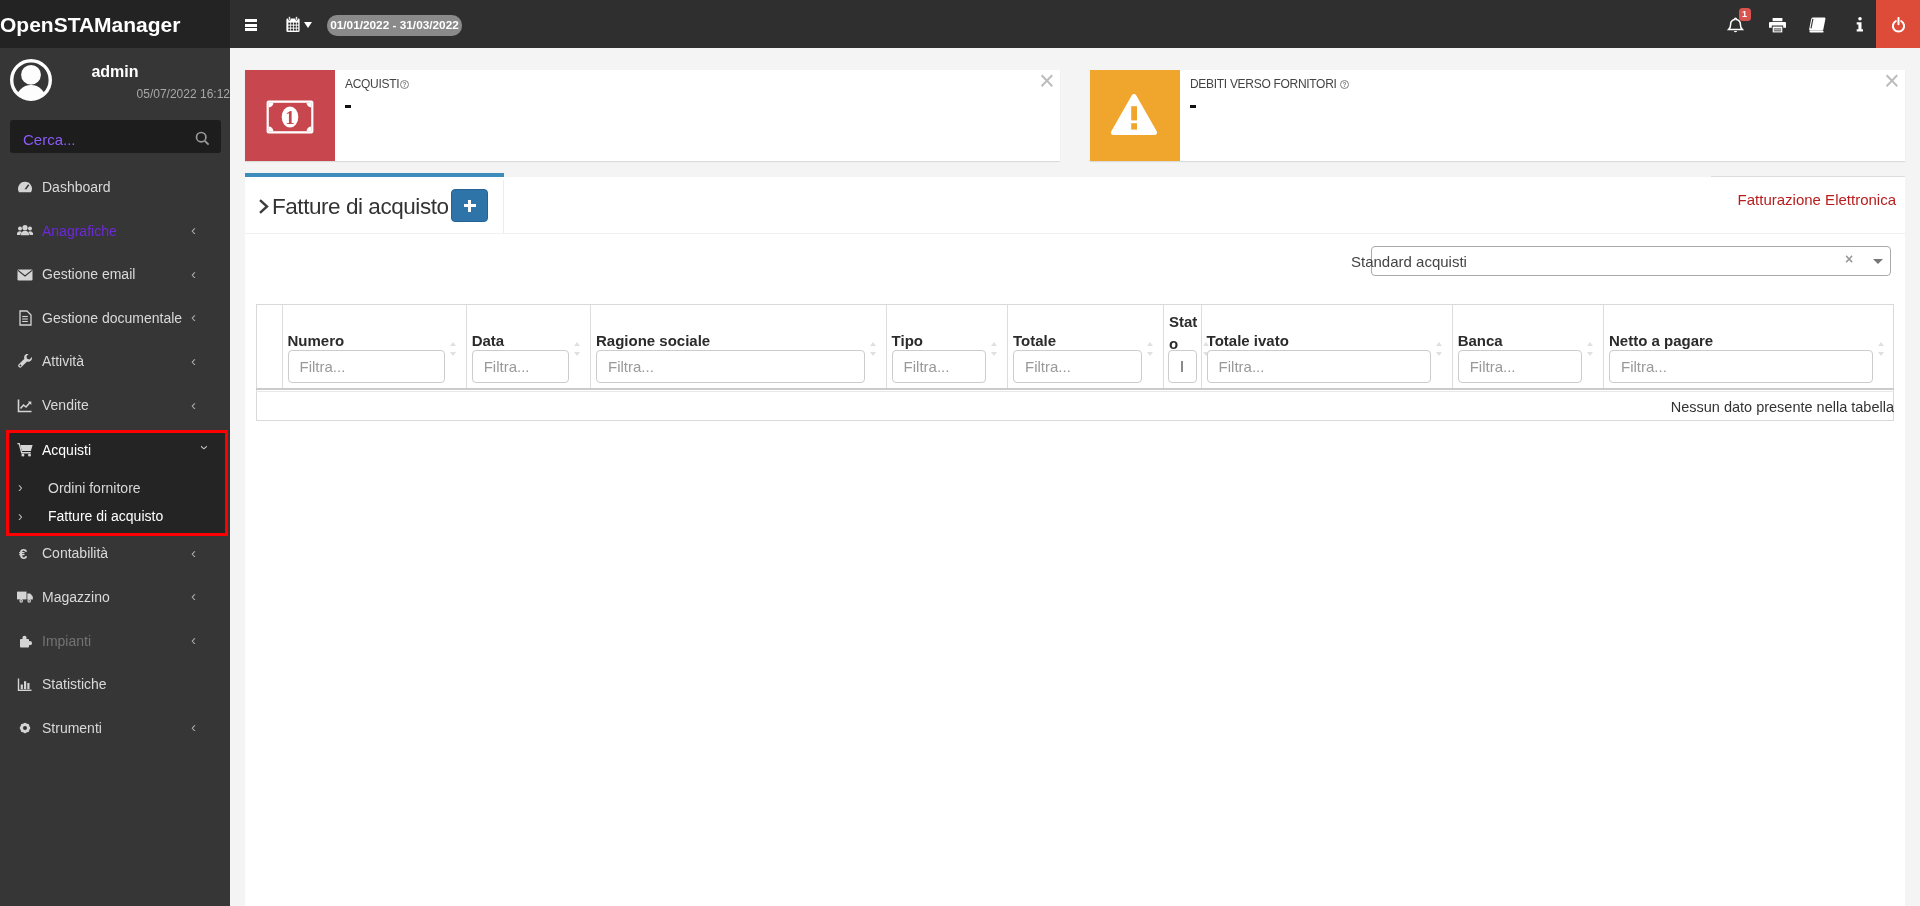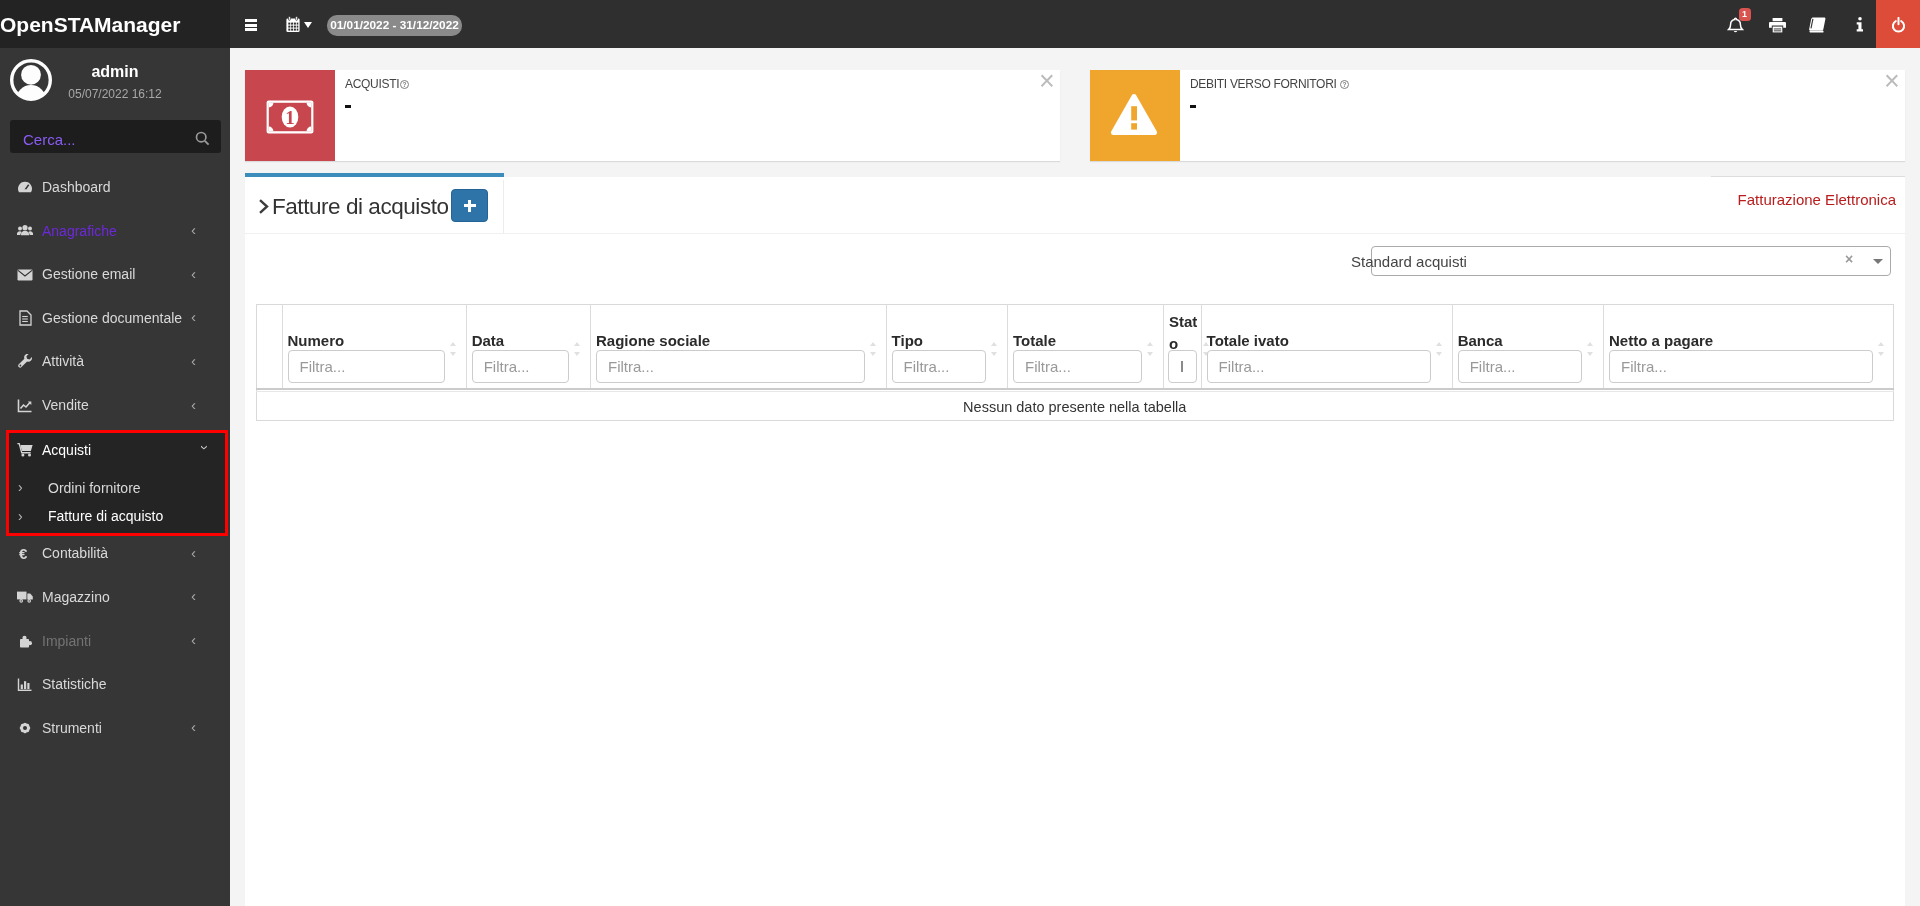--- a/index.html
+++ b/index.html
@@ -34,21 +34,21 @@
       <rect x="10.7" y="9.6" width="1.6" height="2"></rect>
 <rect x="2.3" y="12.6" width="2" height="2"></rect>
       <rect x="5.1" y="12.6" width="2" height="2"></rect>
       <rect x="7.9" y="12.6" width="2" height="2"></rect>
       <rect x="10.7" y="12.6" width="1.6" height="2"></rect>
 </g>
 </svg>
 
 <div class="a" style="left:303.5px;top:22px;width:0;height:0;border-left:4.5px solid transparent;border-right:4.5px solid transparent;border-top:6px solid #fff"></div>
 
-<div class="a" style="left:327px;top:15px;width:135px;height:21px;background:#8a8a8a;border-radius:10px;color:#fff;font-size:11.8px;font-weight:bold;text-align:center;line-height:21px;white-space:nowrap">01/01/2022 - 31/12/2022</div>
+<div class="a" style="left:327px;top:15px;width:135px;height:21px;background:#8a8a8a;border-radius:10px;color:#fff;font-size:11.8px;font-weight:bold;text-align:center;line-height:21px;white-space:nowrap">01/01/2022 - 31/03/2022</div>
 
 <svg class="a" style="left:1727px;top:17px" width="17" height="17" viewBox="0 0 17 17">
 <path d="M8.5 1.2c-.5 0-.9.4-.9.9v.5A5 5 0 0 0 3.6 7.5c0 3.2-1.3 4.3-2 5h13.8c-.7-.7-2-1.8-2-5a5 5 0 0 0-4-4.9v-.5c0-.5-.4-.9-.9-.9z" fill="none" stroke="#fff" stroke-width="1.5"></path>
 <path d="M6.8 14a1.8 1.8 0 0 0 3.4 0z" fill="#fff"></path>
 </svg>
 <div class="a" style="left:1738.5px;top:8px;width:12px;height:13px;background:#d9534f;border-radius:3.5px;color:#fff;font-size:9px;font-weight:bold;text-align:center;line-height:13px">1</div>
 
 <svg class="a" style="left:1769px;top:18px" width="17" height="15" viewBox="0 0 17 15">
 <rect x="3.6" y="0" width="9.8" height="3.2" fill="#fff"></rect>
 <path d="M1.2 4h14.6c.7 0 1.2.5 1.2 1.2v4.6h-2.8V7.6H2.8v2.2H0V5.2C0 4.5.5 4 1.2 4z" fill="#fff"></path>
@@ -81,21 +81,21 @@
 <defs>
       <clipPath id="avc">
         <circle cx="21" cy="21" r="19"></circle>
       </clipPath>
     </defs>
 <circle cx="21" cy="21" r="19.3" fill="none" stroke="#fdfdfd" stroke-width="3.4"></circle>
 <circle cx="21" cy="15.8" r="9.9" fill="#fdfdfd"></circle>
 <circle cx="21" cy="41" r="15" fill="#fdfdfd" clip-path="url(#avc)"></circle>
 </svg>
 <div class="a" style="left:0;top:63px;width:230px;color:#fff;font-size:16px;font-weight:bold;text-align:center">admin</div>
-<div class="a" style="left:0;top:87px;width:230px;color:#a8a8a8;font-size:12px;text-align:center">05/07/2022 16:12</div>
+<div class="a" style="left:0;top:87px;width:230px;color:#a8a8a8;font-size:12px;text-align:right">05/07/2022 16:12</div>
 
 <div class="a" style="left:10px;top:120px;width:211px;height:33px;background:#1d1d1d;border-radius:3px"></div>
 <div class="a" style="left:23px;top:131px;color:#8b5cf6;font-size:15px">Cerca...</div>
 <svg class="a" style="left:195px;top:131px" width="15" height="15" viewBox="0 0 15 15">
 <circle cx="6.2" cy="6.2" r="4.7" fill="none" stroke="#999" stroke-width="1.7"></circle>
 <path d="M9.8 9.8l3.8 3.8" stroke="#999" stroke-width="1.9"></path>
 </svg>
 
 <div id="menu">
     <svg class="a" style="left:17px;top:179.5px" width="16" height="16" viewBox="0 0 16 16">
@@ -303,14 +303,14 @@
     <div class="a" style="left:1451.7px;top:304px;width:1px;height:84px;background:#dcdcdc"></div>
     <div class="a" style="left:1457.7px;top:332px;font-size:15px;font-weight:bold;color:#2b2b2b">Banca</div>
     <input class="a" style="left: 1457.7px; top: 350px; width: 124.3px; height: 33px; border: 1px solid rgb(204, 204, 204); border-radius: 4px; padding-left: 11px; font-size: 15px; font-family: &quot;Liberation Sans&quot;, sans-serif;" placeholder="Filtra...">
     <div class="a" style="left:1587px;top:342px;width:0;height:0;border-left:3.5px solid transparent;border-right:3.5px solid transparent;border-bottom:4.5px solid #e0e0e0"></div>
     <div class="a" style="left:1587px;top:351.5px;width:0;height:0;border-left:3.5px solid transparent;border-right:3.5px solid transparent;border-top:4.5px solid #e0e0e0"></div>
     <div class="a" style="left:1603px;top:304px;width:1px;height:84px;background:#dcdcdc"></div>
     <div class="a" style="left:1609px;top:332px;font-size:15px;font-weight:bold;color:#2b2b2b">Netto a pagare</div>
     <input class="a" style="left: 1609px; top: 350px; width: 264px; height: 33px; border: 1px solid rgb(204, 204, 204); border-radius: 4px; padding-left: 11px; font-size: 15px; font-family: &quot;Liberation Sans&quot;, sans-serif;" placeholder="Filtra...">
     <div class="a" style="left:1878px;top:342px;width:0;height:0;border-left:3.5px solid transparent;border-right:3.5px solid transparent;border-bottom:4.5px solid #e0e0e0"></div>
     <div class="a" style="left:1878px;top:351.5px;width:0;height:0;border-left:3.5px solid transparent;border-right:3.5px solid transparent;border-top:4.5px solid #e0e0e0"></div>
-    <div class="a" style="left:255.5px;top:399px;width:1638.5px;text-align:center;font-size:14.5px;color:#333">Nessun dato presente nella tabella</div>
+    <div class="a" style="left:255.5px;top:399px;width:1638.5px;text-align:right;font-size:14.5px;color:#333">Nessun dato presente nella tabella</div>
   </div>
 
 </body></html>

